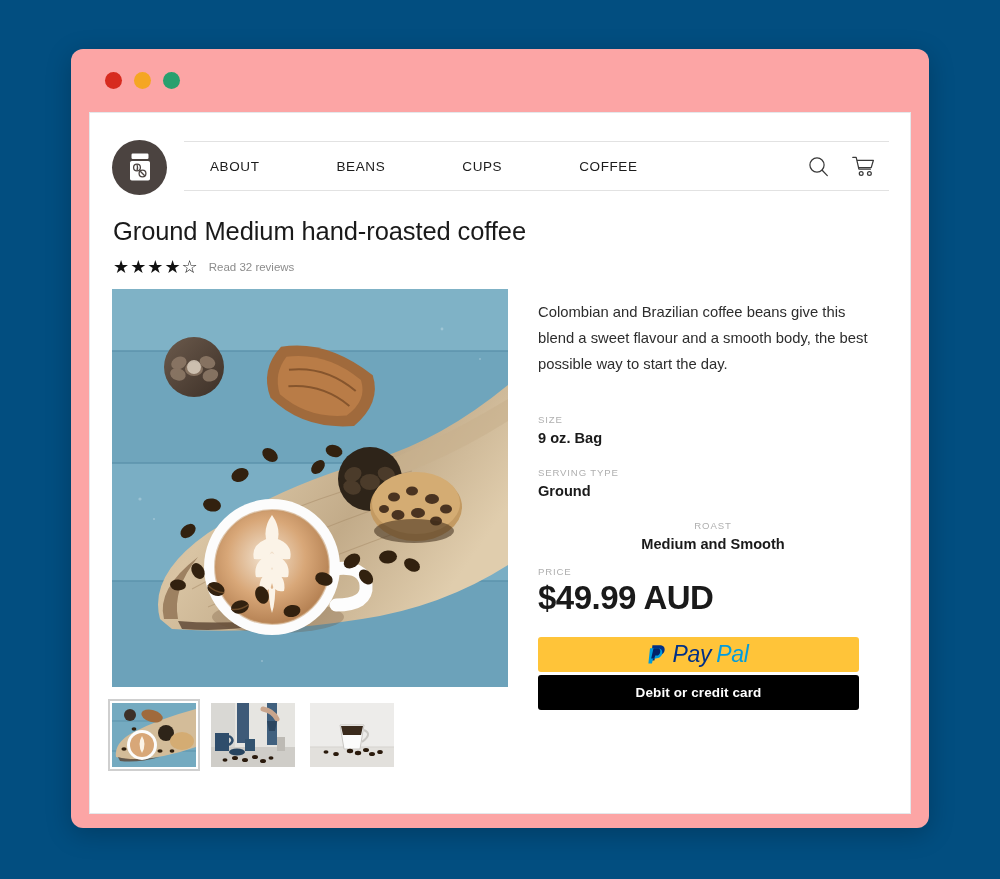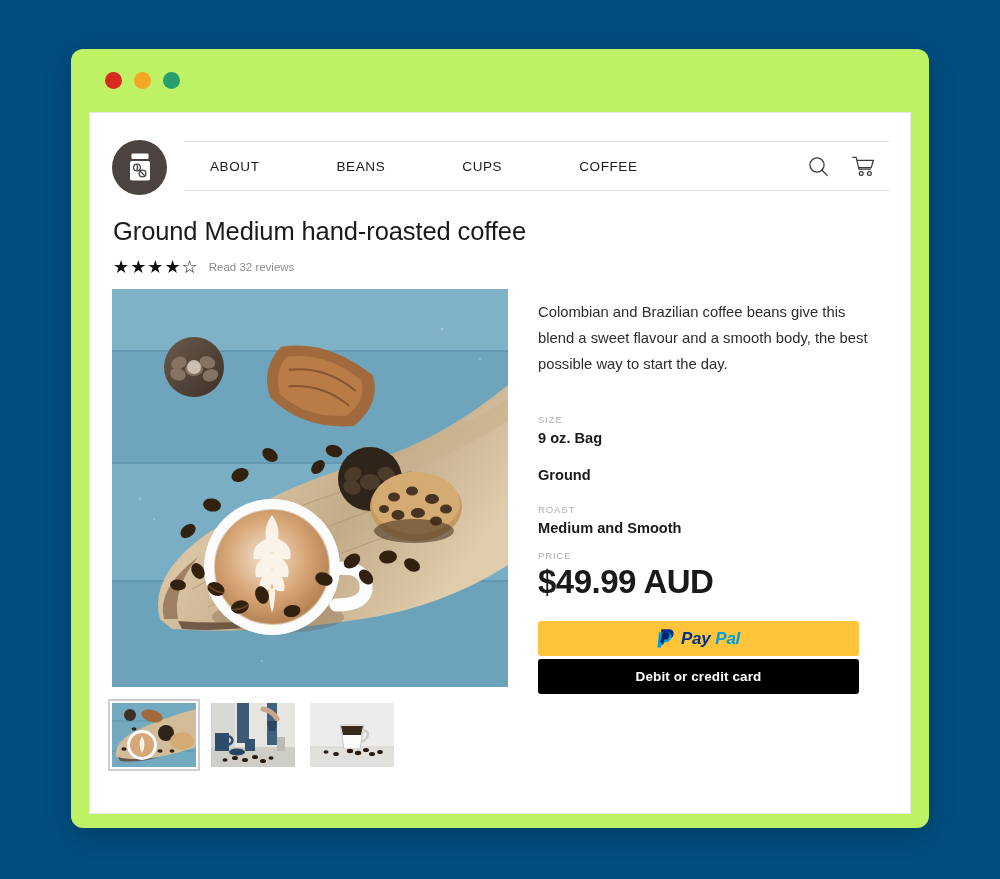--- a/index.html
+++ b/index.html
@@ -16,21 +16,21 @@
     -webkit-font-smoothing: antialiased;
   }
 
   
   .browser-window {
     position: absolute;
     left: 71px;
     top: 49px;
     width: 858px;
     height: 779px;
-    background: #bef264;
+    background: #fca5a5;
     border-radius: 12px;
     box-shadow: 0 6px 26px rgba(0,0,0,0.22);
     overflow: hidden;
   }
 
   .titlebar {
     height: 63px;
     display: flex;
     align-items: center;
     padding-left: 34px;
@@ -189,21 +189,21 @@
   
   .description {
     font-size: 14.8px;
     line-height: 1.73;
     color: #2D2D2D;
     max-width: 340px;
   }
 
   .spec-block { margin-top: 37px; }
   .spec { margin-bottom: 21px; }
-  .spec:last-child { margin-bottom: 1px; }
+  .spec:last-child { margin-bottom: 1px; text-align: center; }
 
   .spec-label {
     font-size: 9.6px;
     letter-spacing: 0.85px;
     color: #AFAFAF;
     text-transform: uppercase;
     margin-bottom: 5px;
   }
 
   .spec-value {
@@ -254,22 +254,22 @@
   }
 
   
   .pp-wordmark {
     display: flex;
     align-items: center;
     gap: 5px;
   }
   .pp-text {
     font-family: "Liberation Sans", sans-serif;
-    font-size: 17px;
-    font-weight: 700;
+    font-size: 23px;
+    font-weight: 400;
     font-style: italic;
     letter-spacing: -0.3px;
     line-height: 1;
   }
   .pp-pay { color: #003087; }
   .pp-pal { color: #009CDE; }
 </style>
 </head>
 <body>
 
@@ -582,20 +582,21 @@
       <div class="col-right">
 
         <p class="description">Colombian and Brazilian coffee beans give this blend a sweet flavour and a smooth body, the best possible way to start the day.</p>
 
         <div class="spec-block">
           <div class="spec">
             <div class="spec-label">SIZE</div>
             <div class="spec-value">9 oz. Bag</div>
           </div>
           <div class="spec">
+            <div class="spec-label">SERVING TYPE</div>
             <div class="spec-value">Ground</div>
           </div>
           <div class="spec">
             <div class="spec-label">ROAST</div>
             <div class="spec-value">Medium and Smooth</div>
           </div>
         </div>
 
         <div class="price-block">
           <div class="price-label">PRICE</div>

